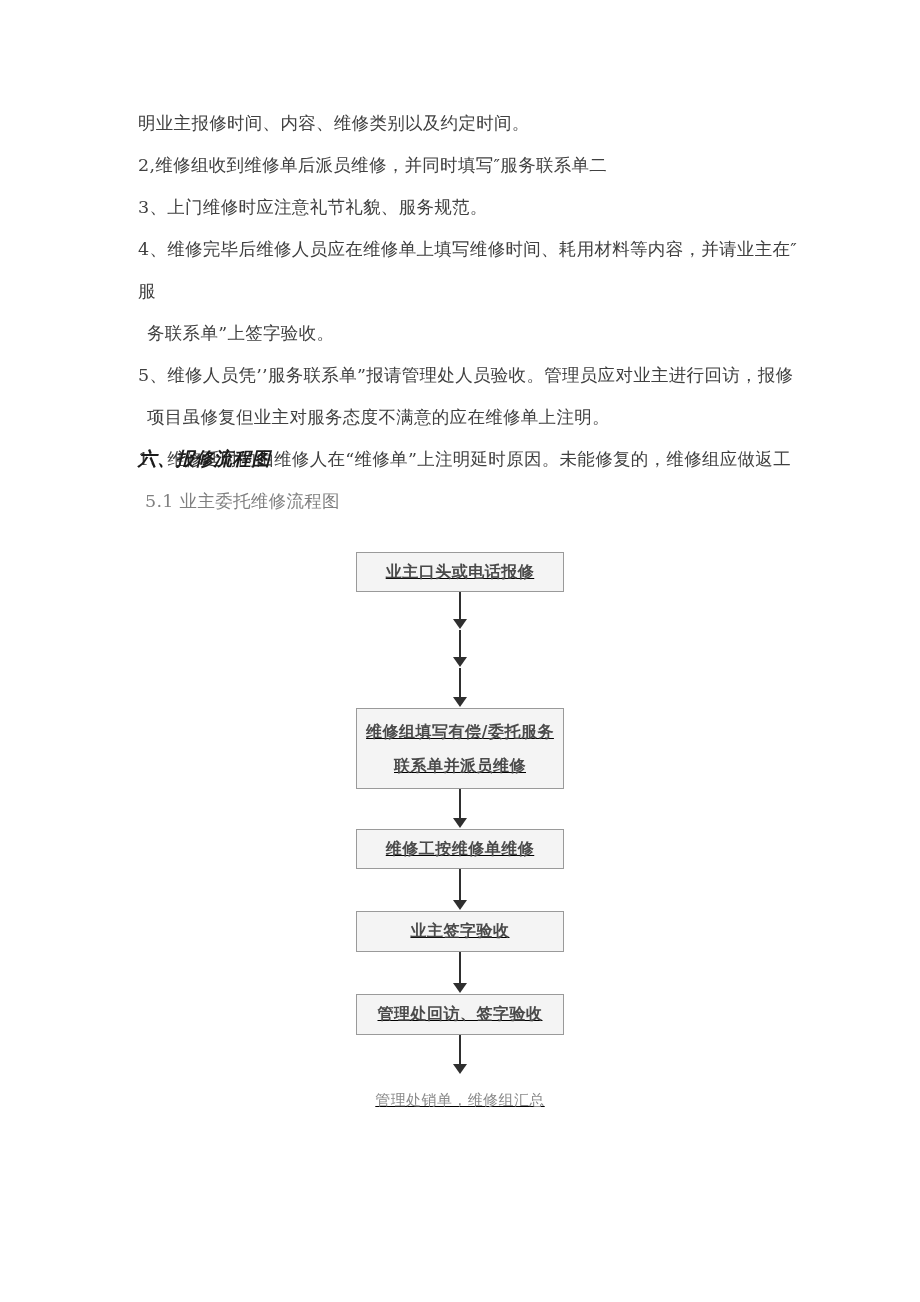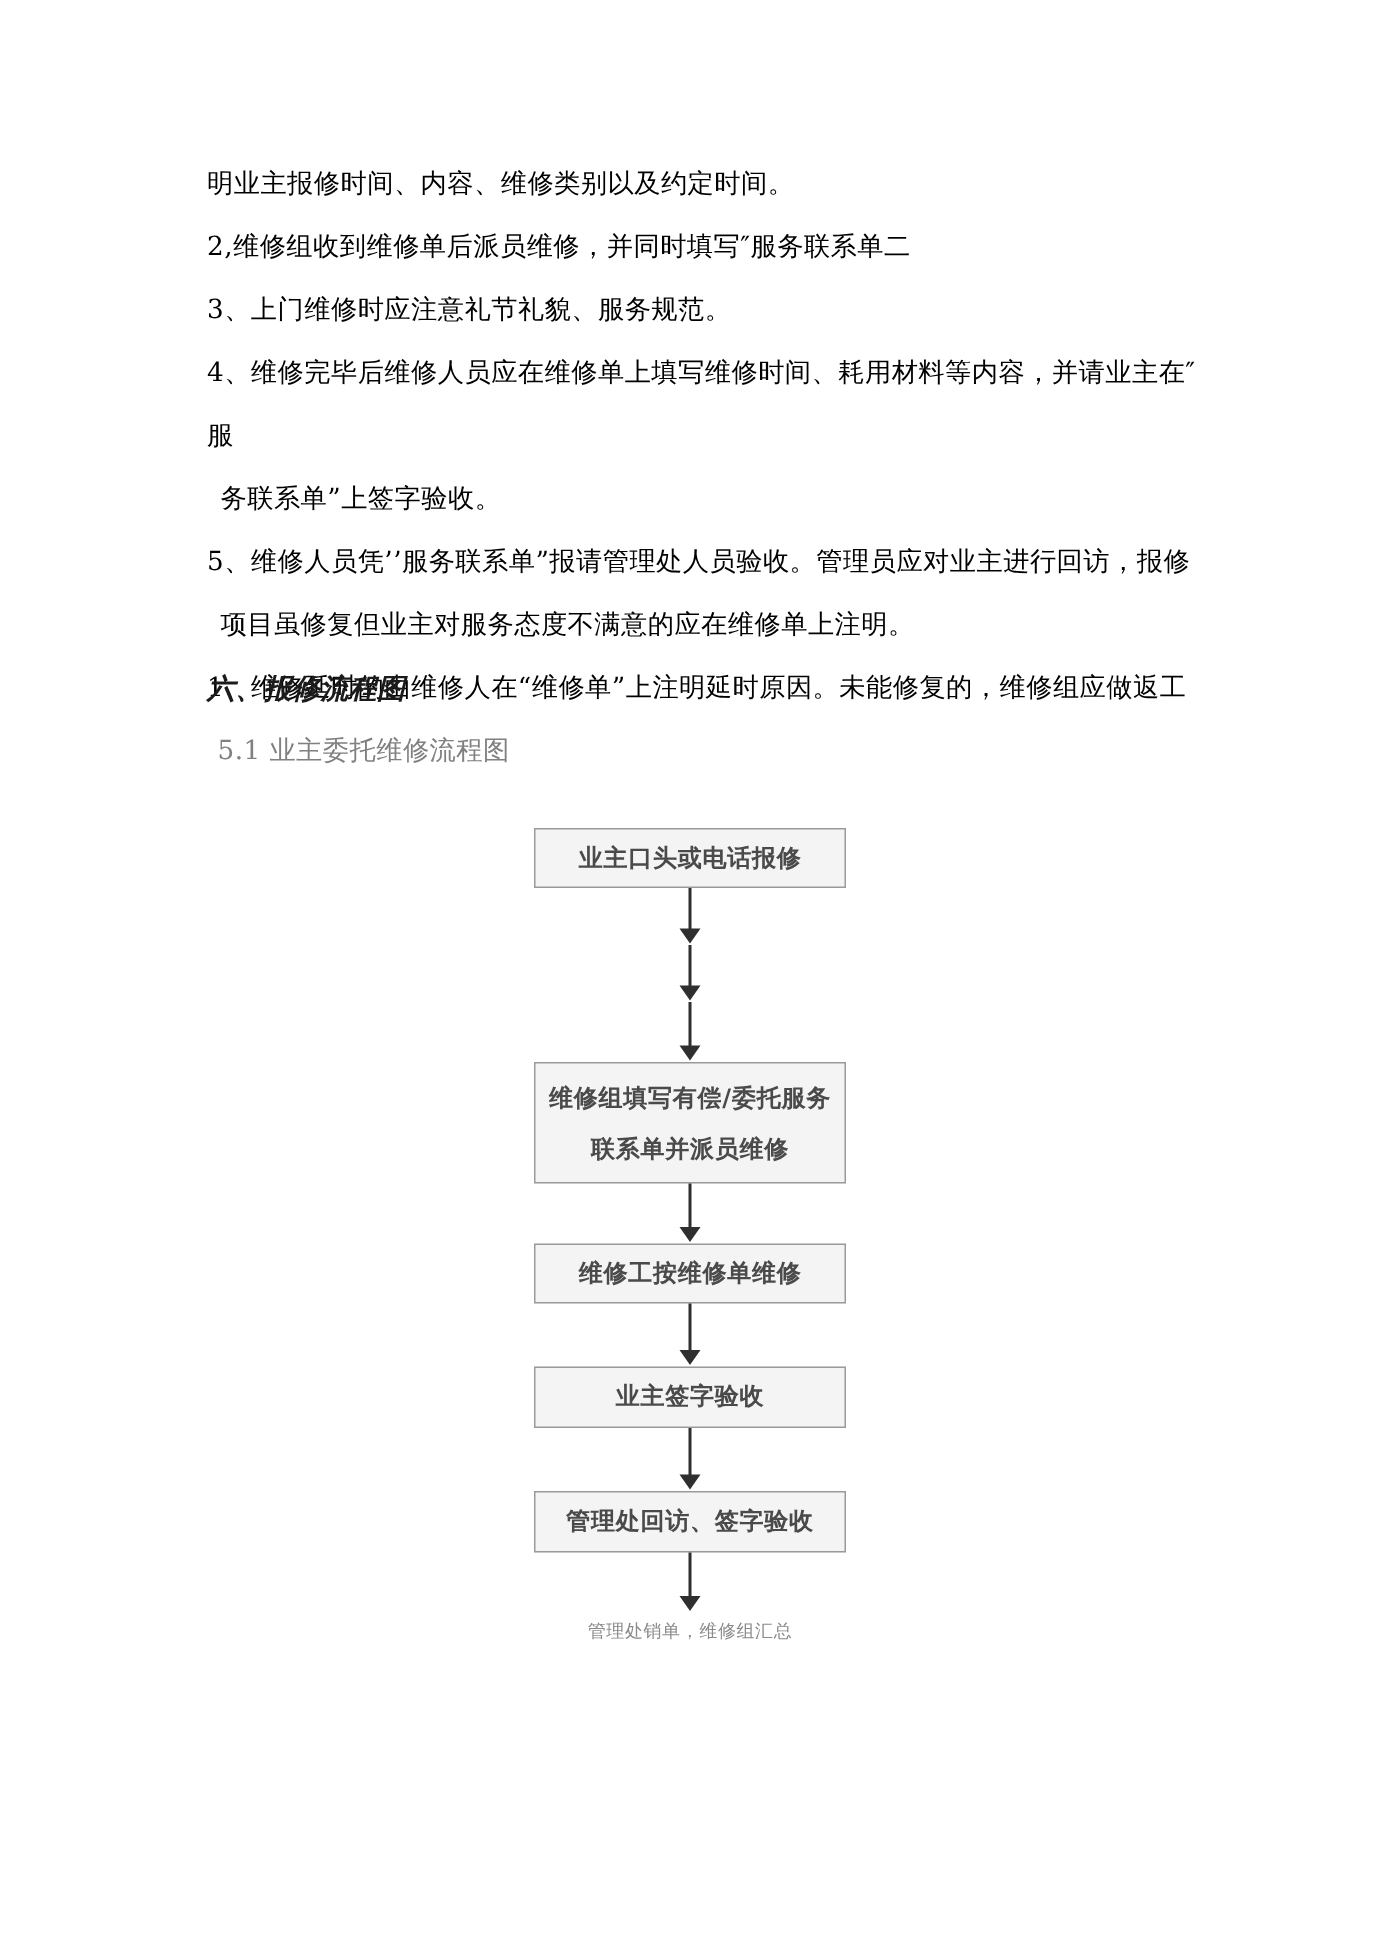--- a/index.html
+++ b/index.html
@@ -25,21 +25,21 @@
   }
 
   
   .body-text {
     position: absolute;
     left: 138px;
     top: 102px;
     width: 672px;
   }
   .para {
-    color: #000000;
+    color: #404040;
     font-family: "DejaVu Serif", serif;
     font-size: 17.5px;
     line-height: 42px;
     letter-spacing: 0.3px;
     white-space: pre-wrap;
   }
   .para.indent {
     padding-left: 9px;
   }
 
@@ -66,20 +66,21 @@
     letter-spacing: 0.3px;
     line-height: 28px;
   }
 
   
   .flowchart {
     position: absolute;
     left: 0;
     top: 552px;
     width: 920px;
+    text-decoration: underline;
   }
   .flow-col {
     width: 208px;
     margin: 0 auto;
     position: relative;
   }
   .flow-box {
     box-sizing: border-box;
     width: 208px;
     border: 1px solid #9a9a9a;
@@ -131,25 +132,25 @@
   .conn-b { height: 40px; }
   .conn-b .stem { height: 30px; }
   .conn-b .head { top: 29px; }
 
   .conn-c { height: 42px; }
   .conn-c .stem { height: 32px; }
   .conn-c .head { top: 31px; }
 
   .flow-caption {
     width: 300px;
-    margin: 4px auto 0;
+    margin: 16px auto 0;
     text-align: center;
     color: #8a8a8a;
     font-family: "DejaVu Serif", serif;
-    font-size: 12px;
+    font-size: 15px;
     letter-spacing: 0.4px;
   }
 </style>
 </head>
 <body>
 
 <div class="page">
 
   <div class="body-text">
     <div class="para">明业主报修时间、内容、维修类别以及约定时间。</div>

